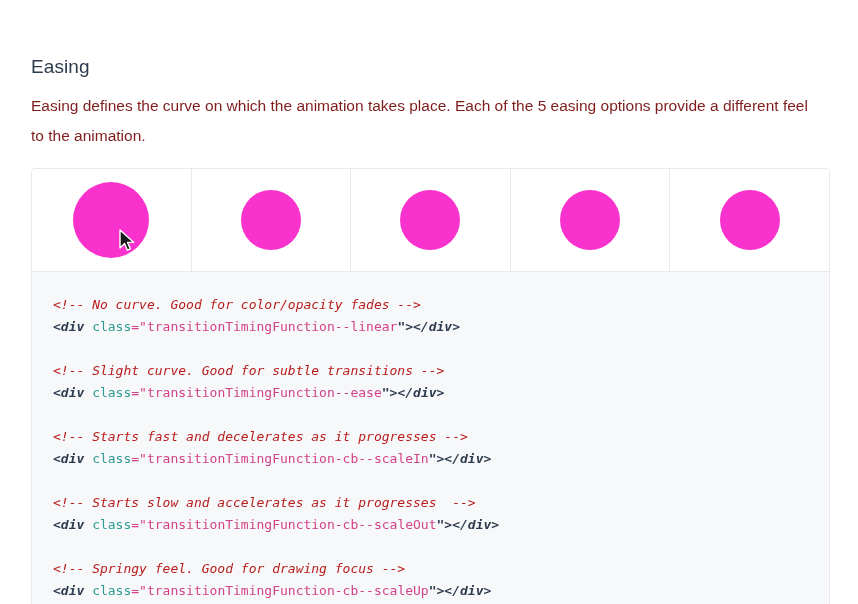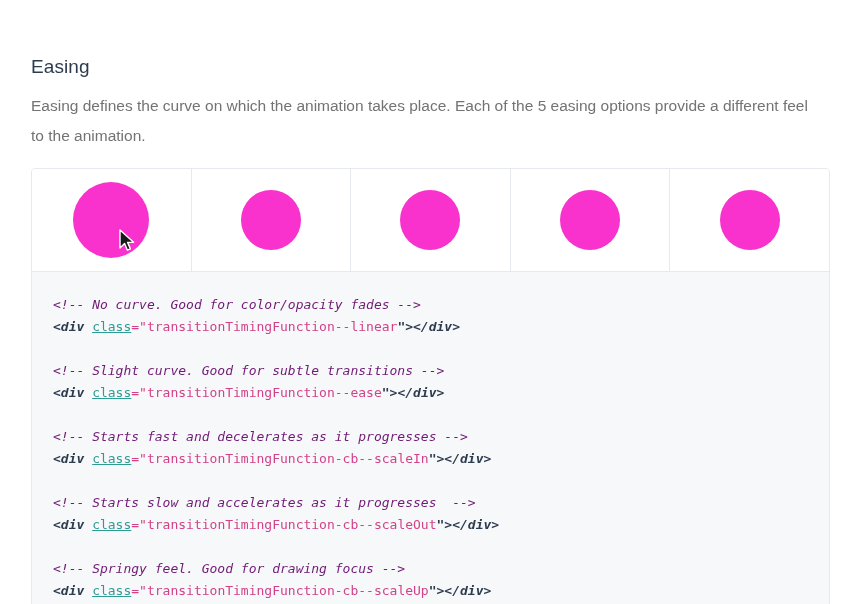--- a/index.html
+++ b/index.html
@@ -31,21 +31,21 @@
   }
 
   
   .intro {
     position: absolute;
     left: 31px;
     top: 47px;
     width: 790px;
     font-size: 15.5px;
     line-height: 30px;
-    color: #737373;
+    color: #7f1d1d;
     font-weight: 400;
   }
 
   
   .demo-card {
     position: absolute;
     left: 31px;
     top: 140px;
     width: 799px;
     height: 451px;
@@ -101,23 +101,23 @@
     overflow: hidden;
   }
   pre.code {
     margin: 0;
     font-family: "DejaVu Sans Mono", "Liberation Mono", monospace;
     font-size: 13px;
     line-height: 22px;
     white-space: pre;
     color: #2d3b4e;
   }
-  .cm { color: #701a75; font-style: italic; }
+  .cm { color: #b91c1c; font-style: italic; }
   .tag { color: #2d3b4e; font-weight: bold; font-style: italic; }
-  .attr { color: #2f9c94; text-decoration: underline; }
+  .attr { color: #2f9c94; }
   .str { color: #d24289; }
   .blank { display: block; height: 22px; }
 </style>
 </head>
 <body>
 
 <div class="page">
 
   <h2 class="heading">Easing</h2>
 

